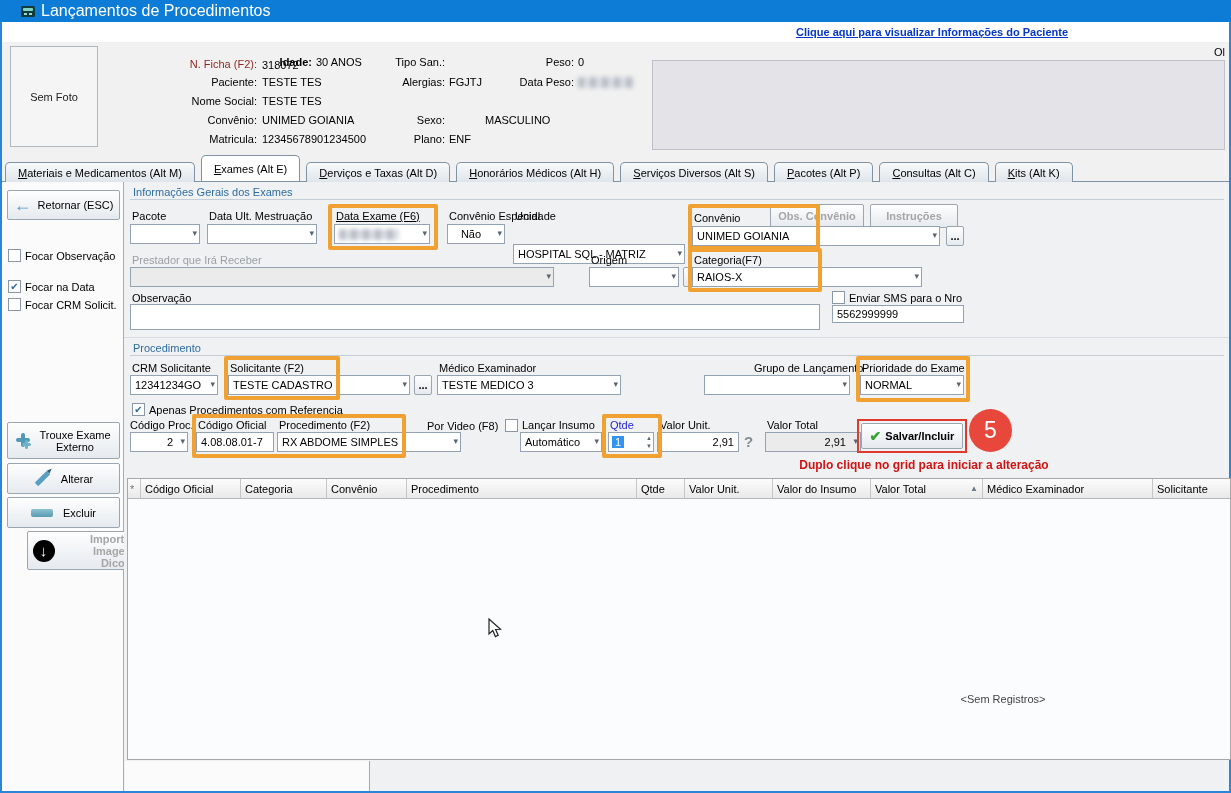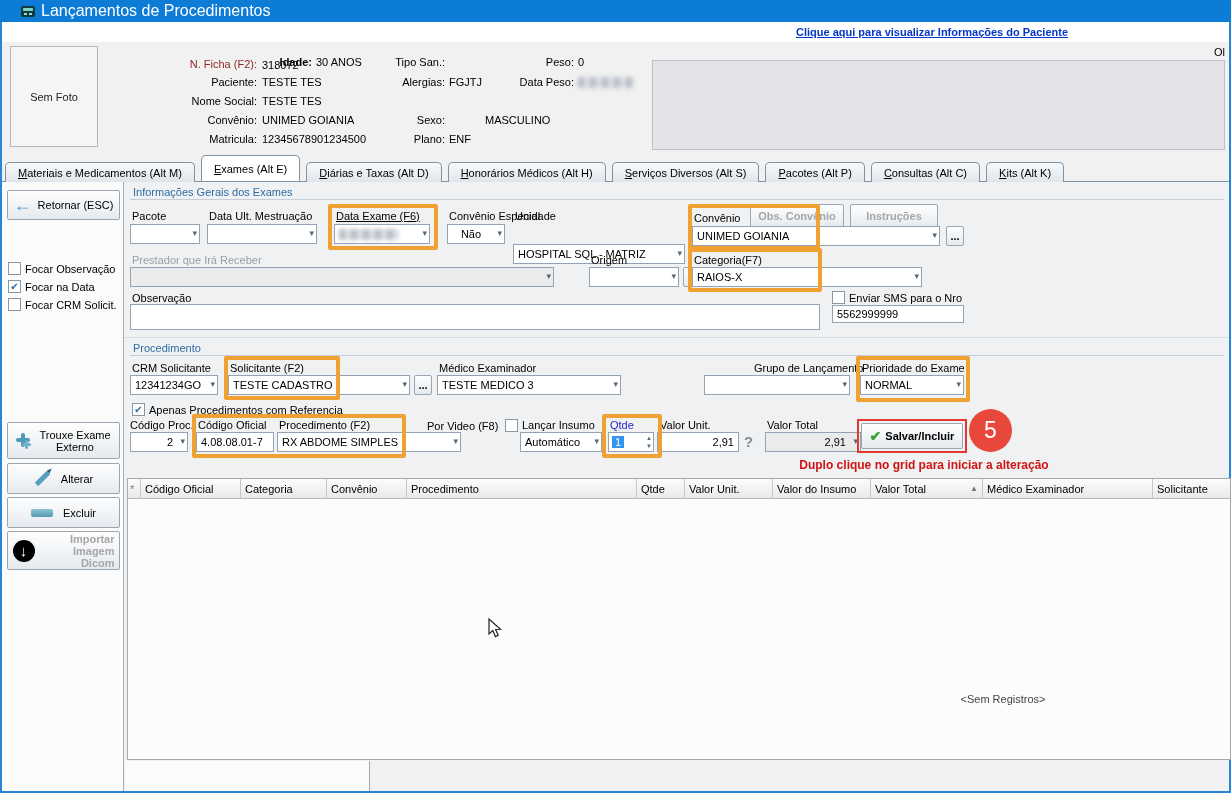--- a/index.html
+++ b/index.html
@@ -48,21 +48,21 @@
   .sec-title { position:absolute; color:#2e6da4; white-space:nowrap; }
   .sec-line { position:absolute; height:1px; background:#c4ced8; }
   .combo, .tinput { position:absolute; height:20px; background:#fff; border:1px solid #93a3b3;
                     display:flex; align-items:center; padding:0 14px 0 4px; }
   .tinput { padding-right:4px; }
   .combo .arw { position:absolute; right:2px; top:3px; font-size:9px; color:#5a6570; }
   .combo.disabled, .tinput.disabled { background:#ebebeb; color:#8a8a8a; }
   .val-right { margin-left:auto; }
   .btn3d { position:absolute; background:linear-gradient(#fefefe,#e5eaef); border:1px solid #9aa6b2; border-radius:2px;
            display:flex; align-items:center; justify-content:center; cursor:pointer; }
-  .btn3d.disabled { color:#a6a6a6; font-weight:bold; cursor:default; }
+  .btn3d.disabled { color:#a6a6a6; font-weight:bold; cursor:default;margin-left:20px; }
   .dots { font-weight:bold; }
   .cbrow { position:absolute; display:flex; align-items:center; gap:4px; white-space:nowrap; cursor:pointer; }
   .cbbox { width:13px; height:13px; background:#fff; border:1px solid #8a98a6; display:inline-flex;
            align-items:center; justify-content:center; font-size:10px; color:#2d6a9f; flex:0 0 13px; }
   .hl { position:absolute; border:4px solid #f0a132; border-radius:2px; pointer-events:none; z-index:6; }
 
   
   .sb-btn { left:5px; width:113px; }
   .arrow-back { color:#5b9bd5; font-size:18px; font-weight:bold; margin-right:6px; line-height:12px; }
   .clip { width:15px; height:18px; border:2px solid #7e94a4; background:#d8e6ee; border-radius:2px; position:relative; margin-right:10px; }
@@ -155,34 +155,34 @@
     <span class="redact" style="position:absolute; left:576px; top:35px; width:56px;"></span>
 
     <div class="gray-panel"></div>
     <div class="corner-text">Ol</div>
   </div>
 
   <div class="tabs">
     <div class="baseline"></div>
     <div class="tab"><span class="accel">M</span><span>ateriais e Medicamentos (Alt M)</span></div>
     <div class="tab active"><span class="accel">E</span><span>xames (Alt E)</span></div>
-    <div class="tab"><span class="accel">D</span><span>iárias e Taxas (Alt D)</span></div>
+    <div class="tab"><span class="accel">D</span><span>erviços e Taxas (Alt D)</span></div>
     <div class="tab"><span class="accel">H</span><span>onorários Médicos (Alt H)</span></div>
     <div class="tab"><span class="accel">S</span><span>erviços Diversos (Alt S)</span></div>
     <div class="tab"><span class="accel">P</span><span>acotes (Alt P)</span></div>
     <div class="tab"><span class="accel">C</span><span>onsultas (Alt C)</span></div>
     <div class="tab"><span class="accel">K</span><span>its (Alt K)</span></div>
   </div>
 
   <div class="sidebar">
     <div class="btn3d sb-btn" style="top:8px; height:30px;">
       <span class="arrow-back">←</span>
       <span>Retornar (ESC)</span>
     </div>
-    <div class="cbrow" style="left:6px; top:80px;">
+    <div class="cbrow" style="left:6px; top:67px;">
       <span class="cbbox"></span>
       <span>Focar Observação</span>
     </div>
     <div class="cbrow" style="left:6px; top:98px;">
       <span class="cbbox">✔</span>
       <span>Focar na Data</span>
     </div>
     <div class="cbrow" style="left:6px; top:116px;">
       <span class="cbbox"></span>
       <span>Focar CRM Solicit.</span>

